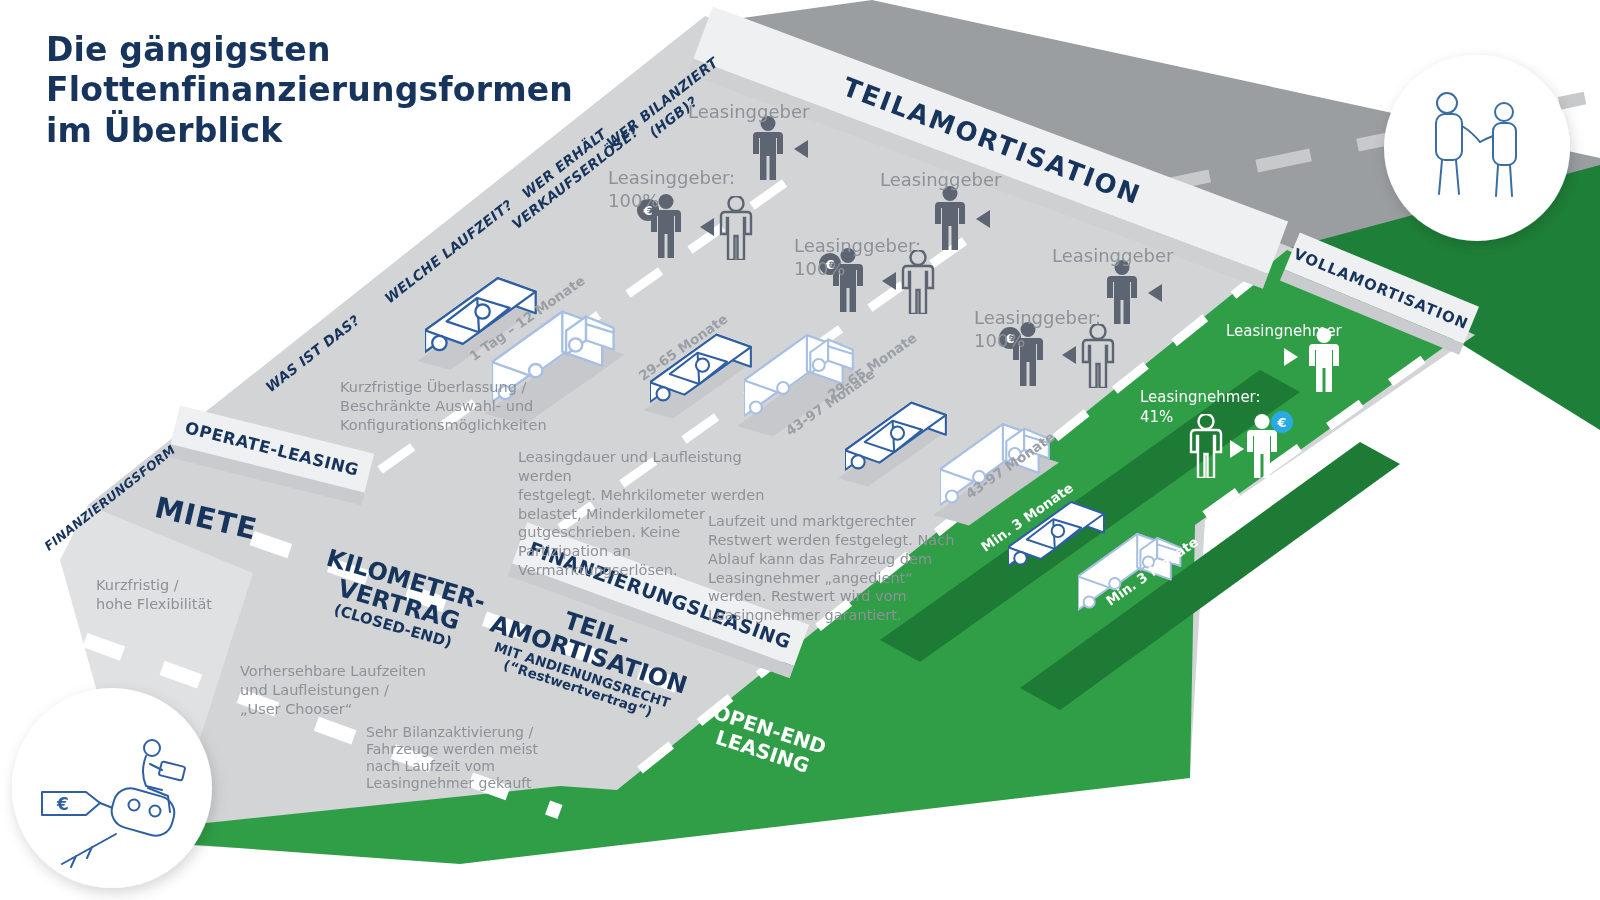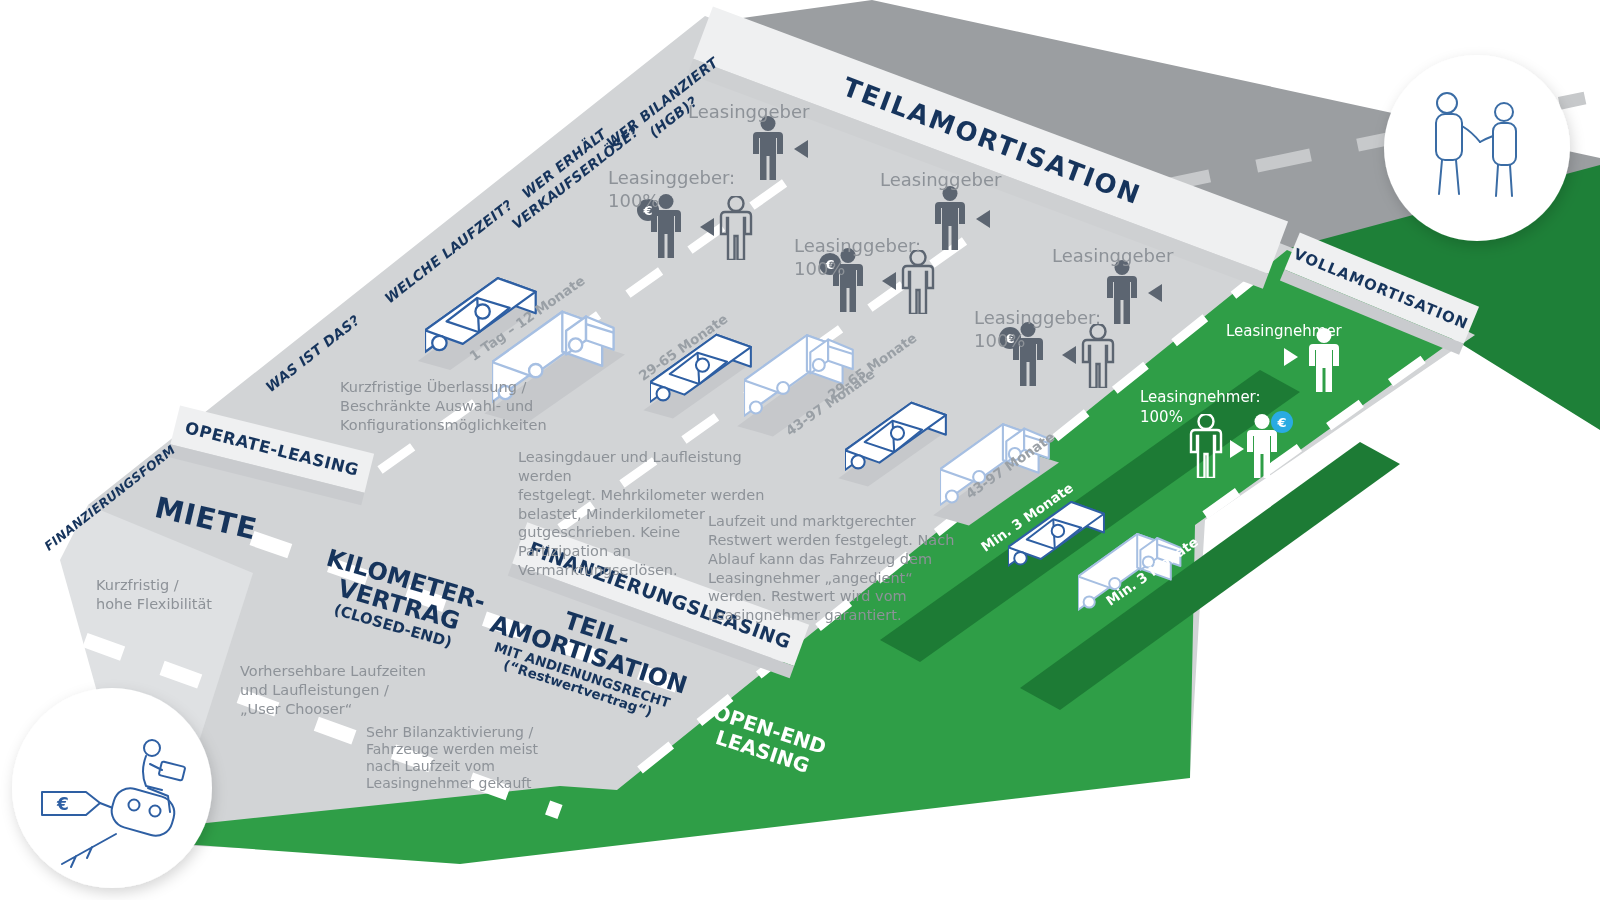--- a/index.html
+++ b/index.html
@@ -197,20 +197,23 @@
       <circle cx="152" cy="748" r="8"></circle>
       <path d="M146,756 Q140,772 146,786 L162,790"></path>
       <path d="M148,788 L168,796 L170,812"></path>
       <rect x="160" y="764" width="24" height="14" rx="2" transform="rotate(14 172 771)"></rect>
       <path d="M150,764 L162,770"></path>
     </g>
   </g>
   <text x="63" y="810" font-size="17" font-weight="bold" fill="#2e5fa3" text-anchor="middle">€</text>
 </svg>
 
+<div class="t" id="title" style="left:46px;top:30px;width:560px">Die gängigsten
+Flottenfinanzierungsformen
+im Überblick</div>
 
 <div class="t q" style="left:110px;top:498px;font-size:12.5px;transform:translate(-50%,-50%) rotate(-38deg)">FINANZIERUNGSFORM</div>
 <div class="t q" style="left:313px;top:354px;transform:translate(-50%,-50%) rotate(-38deg)">WAS IST DAS?</div>
 <div class="t q" style="left:449px;top:252px;transform:translate(-50%,-50%) rotate(-38deg)">WELCHE LAUFZEIT?</div>
 <div class="t q" style="left:570px;top:171px;transform:translate(-50%,-50%) rotate(-38deg)">WER ERHÄLT
 VERKAUFSERLÖSE?</div>
 <div class="t q" style="left:668px;top:110px;transform:translate(-50%,-50%) rotate(-38deg)">WER BILANZIERT
 (HGB)?</div>
 
 <div class="t bn" style="left:272px;top:449px;font-size:16.5px;letter-spacing:.5px;transform:translate(-50%,-50%) rotate(14deg)">OPERATE-LEASING</div>
@@ -269,16 +272,16 @@
 <div class="t pl" style="left:608px;top:166px">Leasinggeber:
 100%</div>
 <div class="t pl" style="left:880px;top:168px">Leasinggeber</div>
 <div class="t pl" style="left:794px;top:234px">Leasinggeber:
 100%</div>
 <div class="t pl" style="left:1052px;top:244px">Leasinggeber</div>
 <div class="t pl" style="left:974px;top:306px">Leasinggeber:
 100%</div>
 <div class="t plw" style="left:1226px;top:322px">Leasingnehmer</div>
 <div class="t plw" style="left:1140px;top:388px">Leasingnehmer:
-100%</div>
+41%</div>
 
 
 </div>
 
 </body></html>

